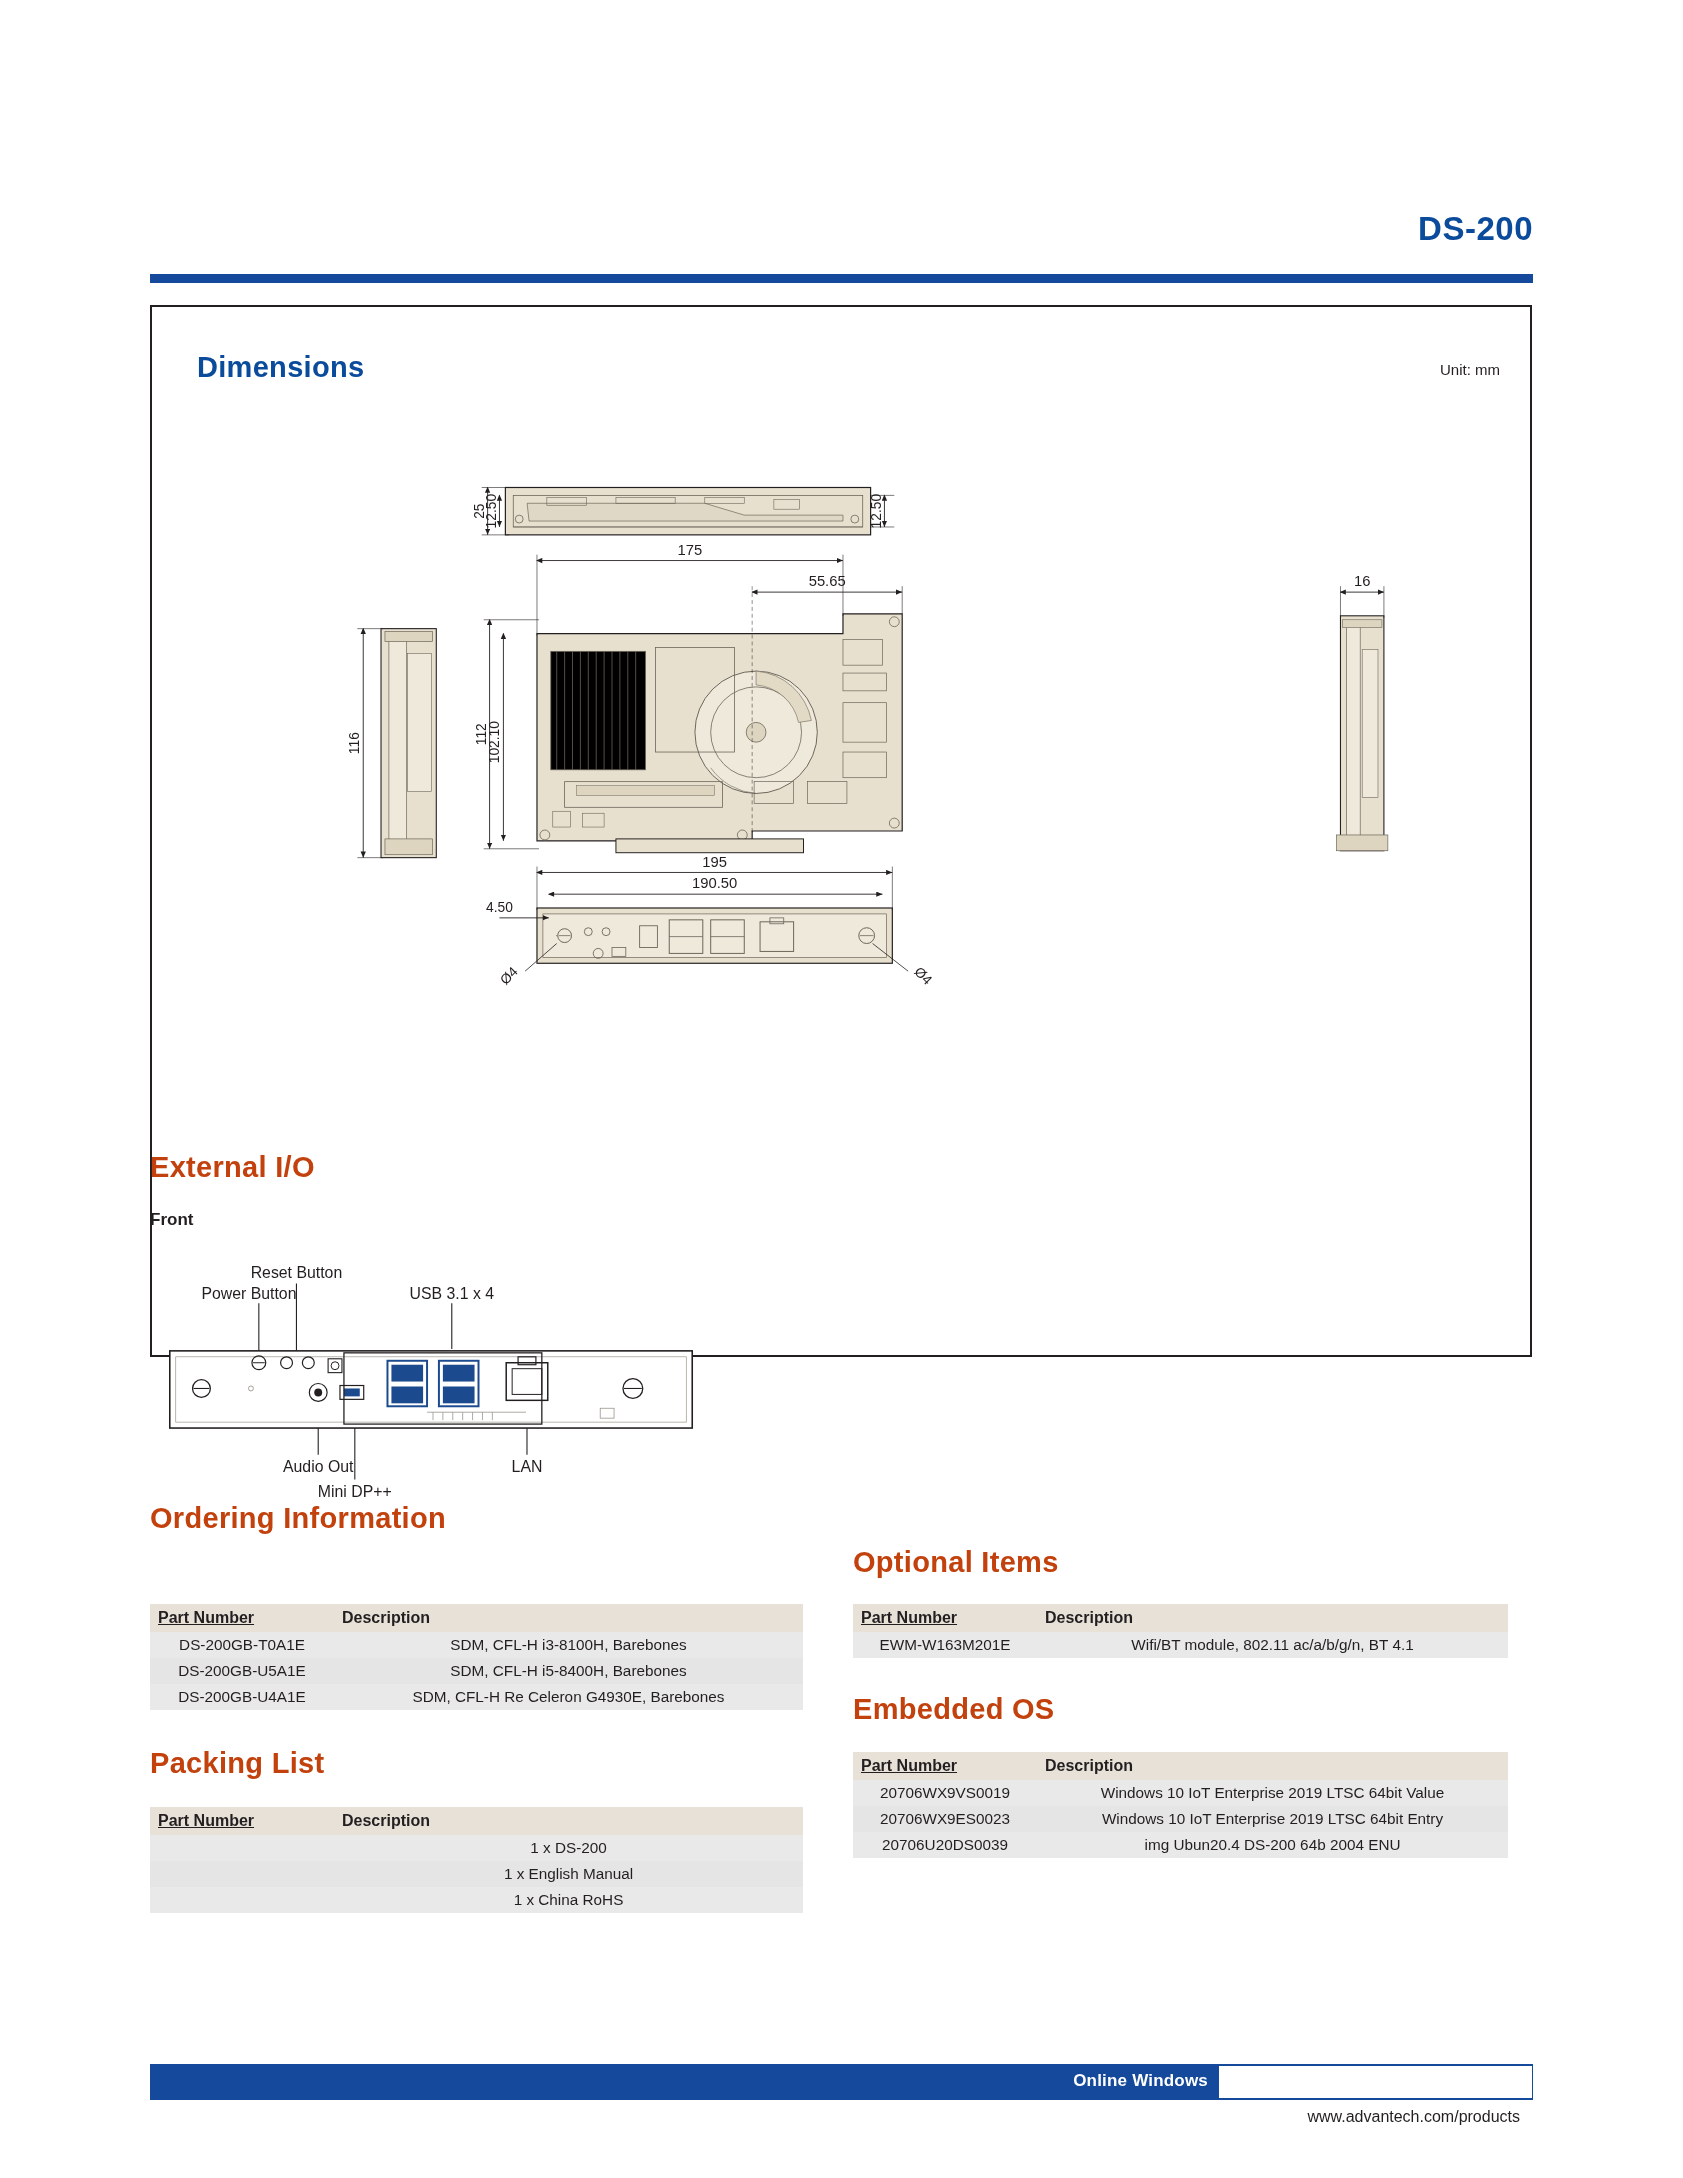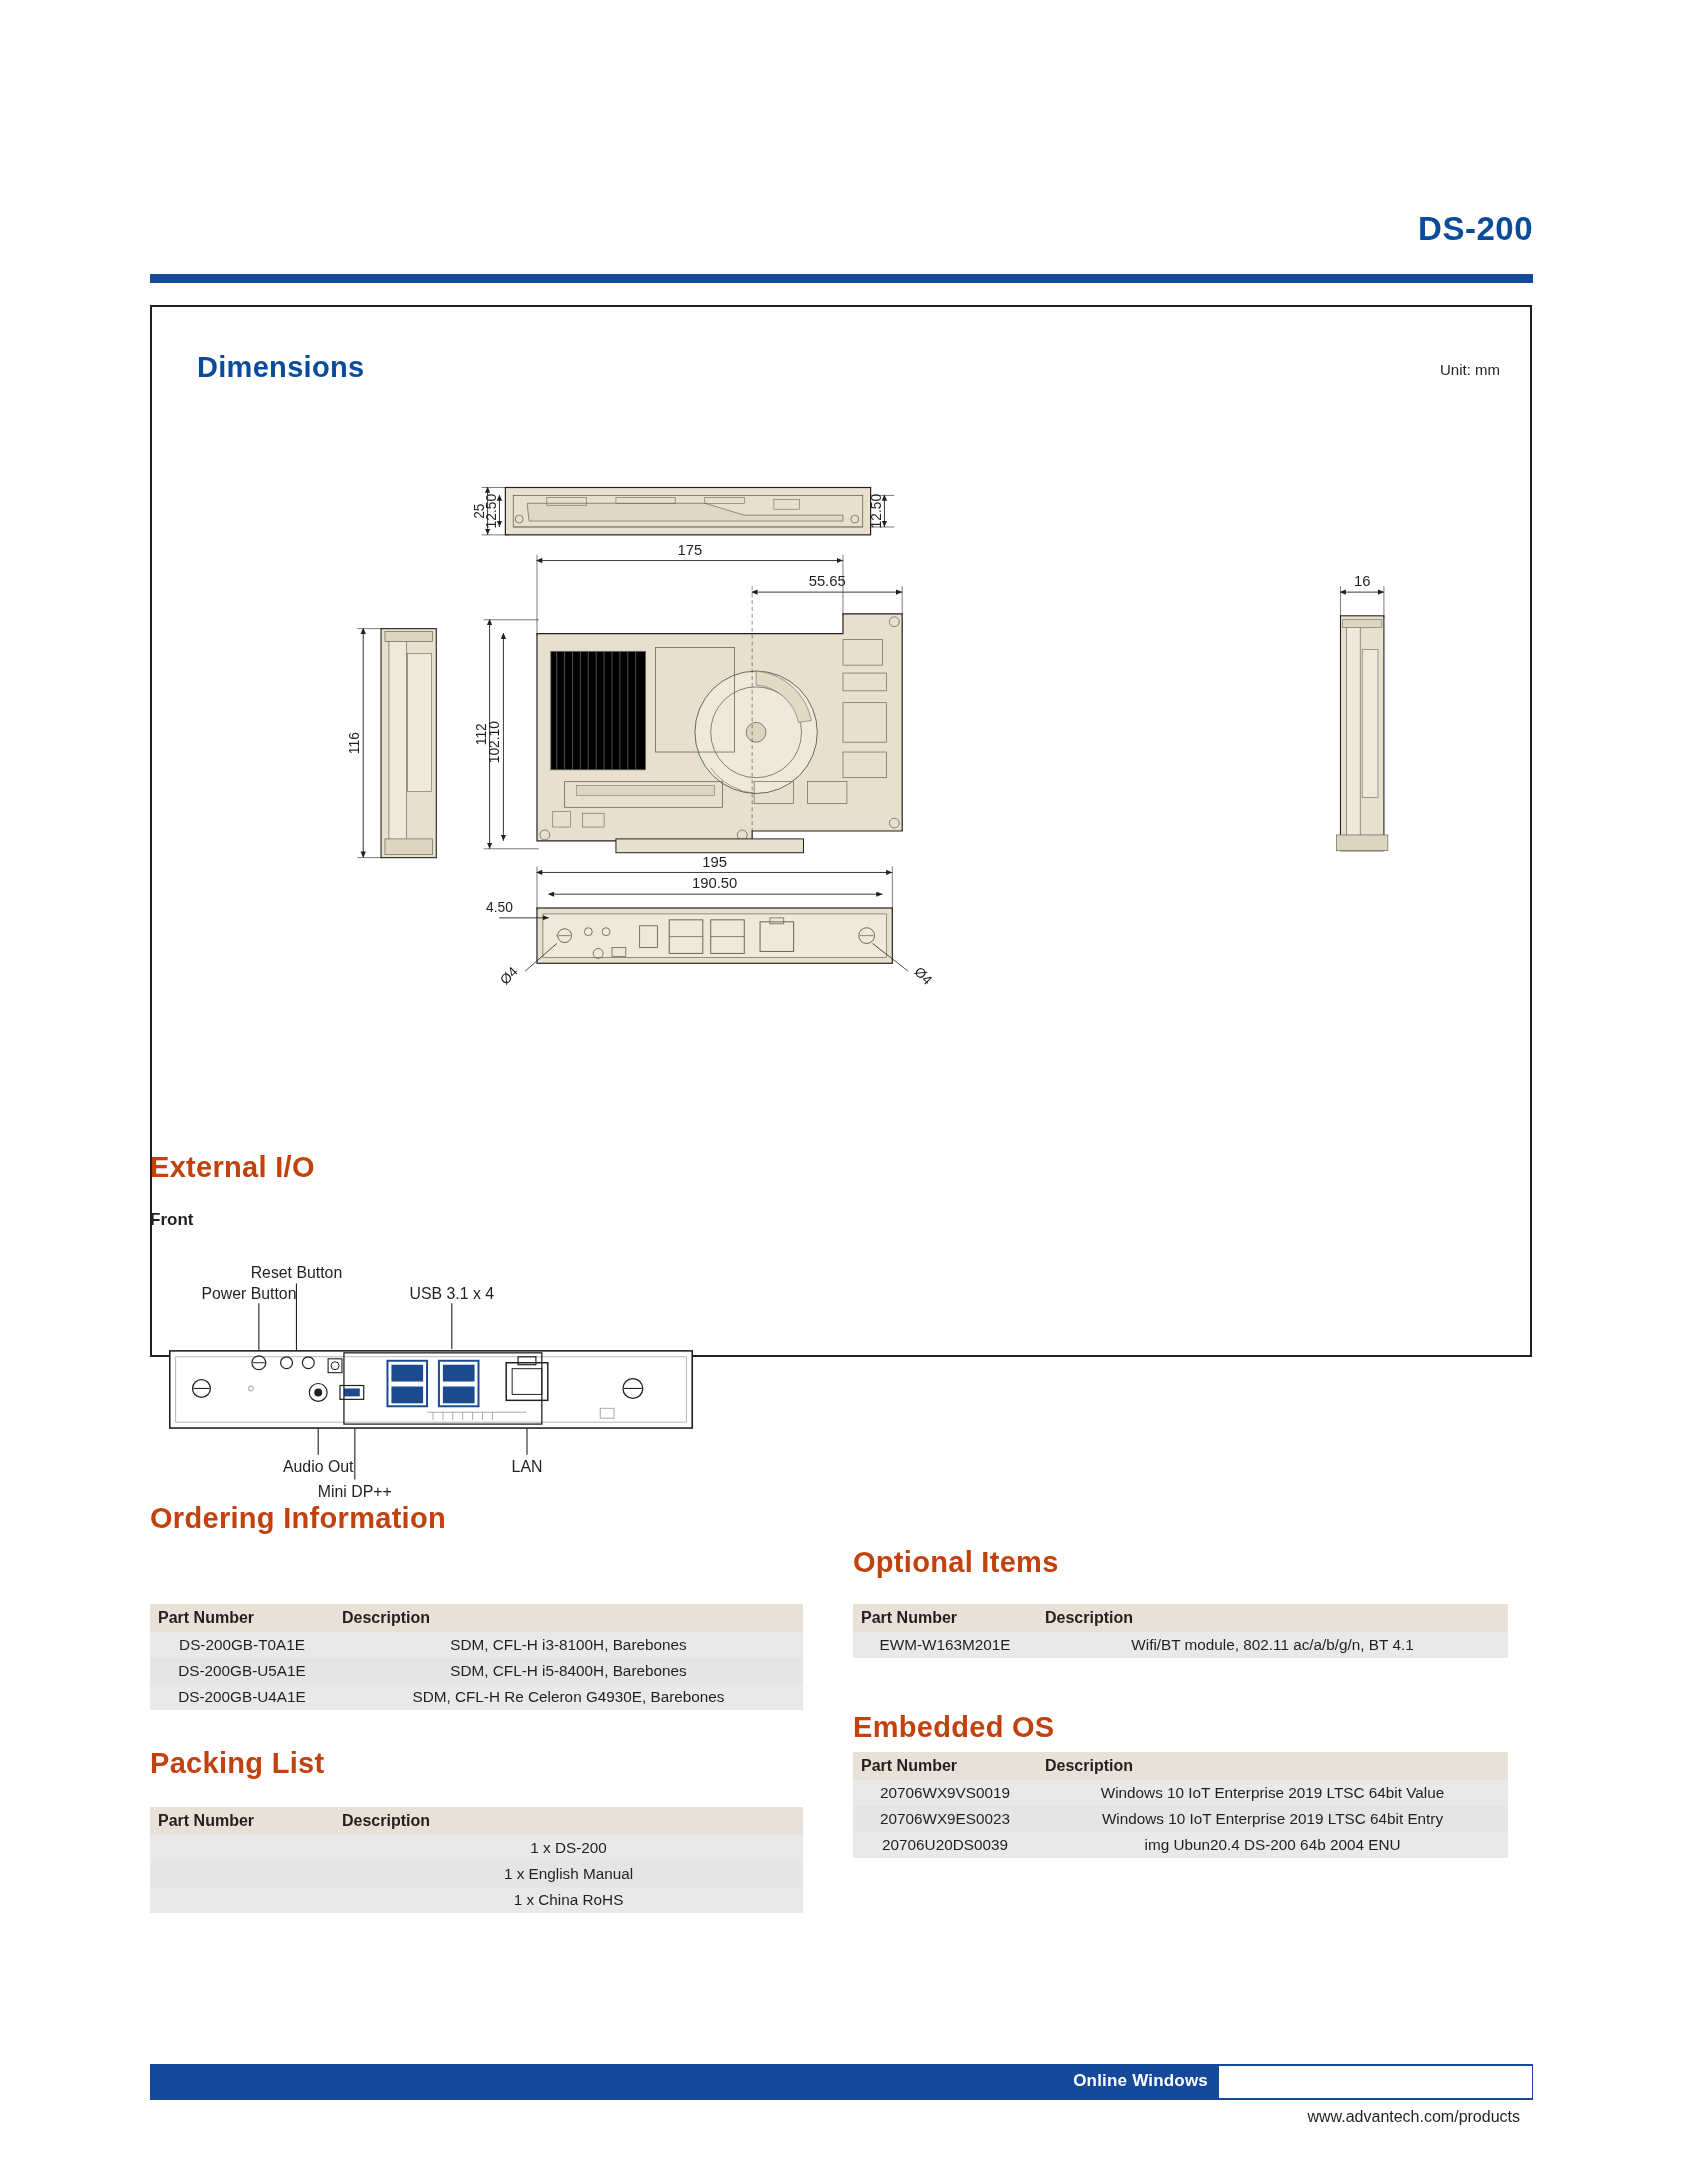--- a/index.html
+++ b/index.html
@@ -60,21 +60,21 @@
   }
   .tbl th{
     background:#e7e1d8; color:#231f20; font-weight:bold;
     text-align:left; padding:5px 8px; font-size:16px;
   }
   .tbl td{
     padding:4px 8px; color:#231f20;text-align:center;
   }
   .tbl tr.odd td{ background:#e9e9e9; }
   .tbl tr.even td{ background:#e5e5e5; }
-  .col-pn{ width:184px; }
+  .col-pn{ width:184px;text-decoration:underline; }
 
   
   .footer-bar{
     position:absolute; left:150px; right:150px; top:2064px;
     height:36px; background:#14499b;
   }
   .footer-dl{
     position:absolute; right:475px; top:2071px;
     font-size:17px; font-weight:bold; color:#ffffff; letter-spacing:0.2px;
   }
@@ -394,21 +394,21 @@
       </tr>
     </thead>
     <tbody>
       <tr class="odd">
         <td>EWM-W163M201E</td>
         <td>Wifi/BT module, 802.11 ac/a/b/g/n, BT 4.1</td>
       </tr>
     </tbody>
   </table>
 
-  <div class="sec-h" style="left:853px; top:1693px;margin-top:18px;">Embedded OS</div>
+  <div class="sec-h" style="left:853px; top:1693px;">Embedded OS</div>
   <table class="tbl" style="left:853px; top:1752px; width:655px;">
     <thead>
       <tr>
         <th class="col-pn">Part Number</th>
         <th>Description</th>
       </tr>
     </thead>
     <tbody>
       <tr class="odd">
         <td>20706WX9VS0019</td>

